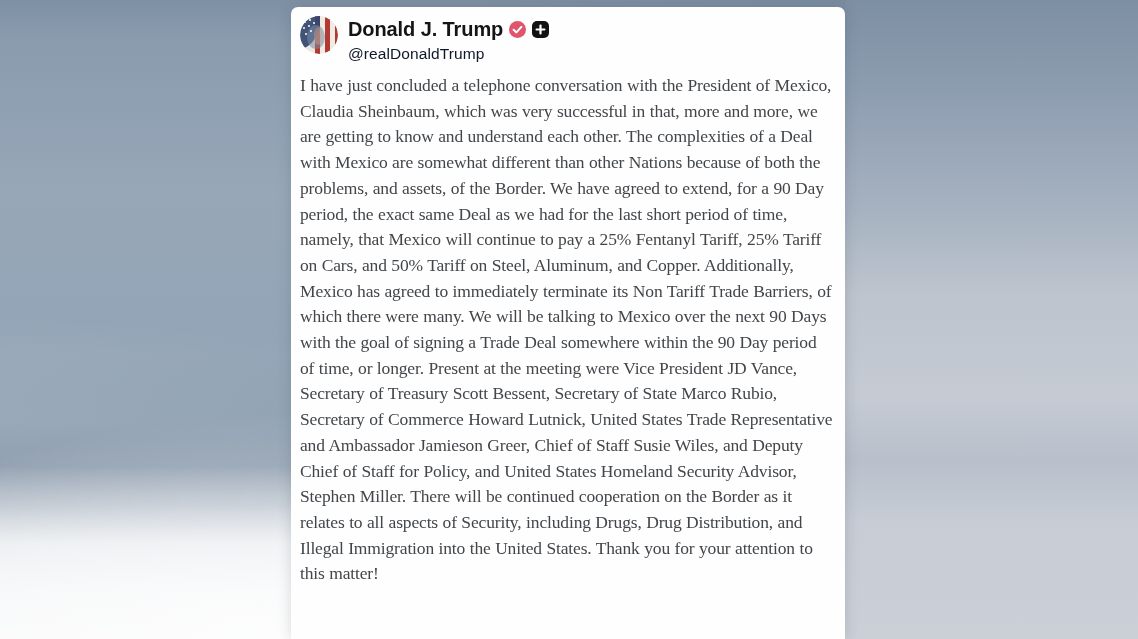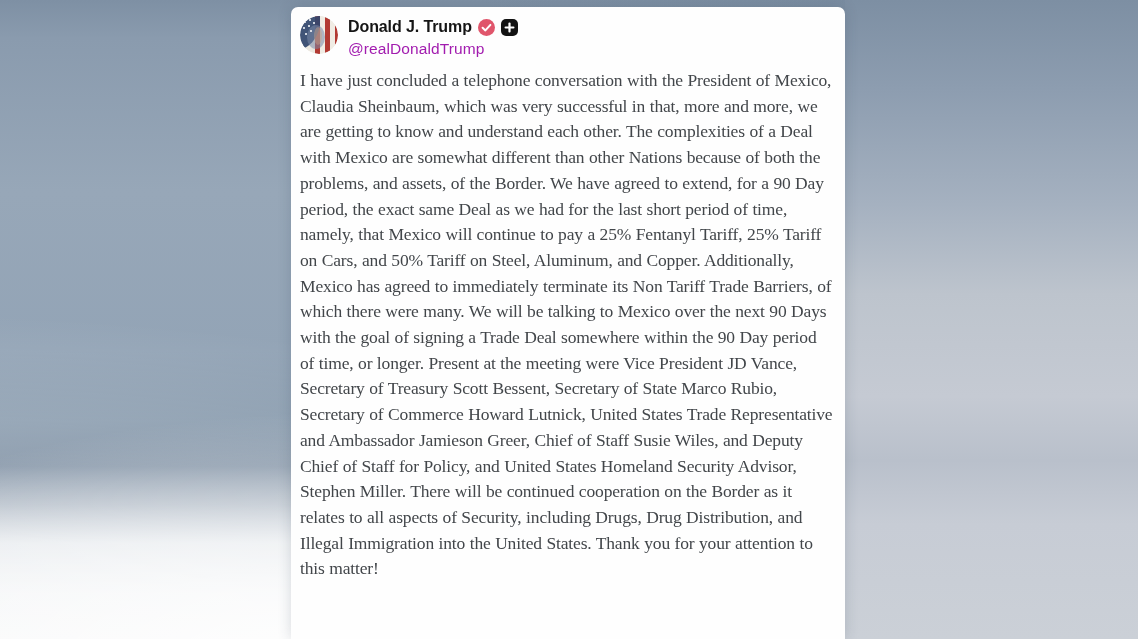--- a/index.html
+++ b/index.html
@@ -80,38 +80,38 @@
     flex: 0 0 38px;
     cursor: pointer;
   }
   .author-block { padding-top: 2px; }
   .name-row {
     display: flex;
     align-items: center;
     gap: 6px;
   }
   .display-name {
-    font-size: 16px;
+    font-size: 20px;
     font-weight: bold;
     color: #151515;
     letter-spacing: -0.1px;
     cursor: pointer;
   }
   .badge {
     width: 17px;
     height: 17px;
     display: inline-flex;
     align-items: center;
     justify-content: center;
     flex: 0 0 17px;
   }
   .handle {
     margin-top: 4px;
     font-size: 15.5px;
-    color: #a21caf;
+    color: #0f172a;
     letter-spacing: 0.1px;
     cursor: pointer;
   }
   .post-body {
     margin-top: 10px;
     width: 534px;
     font-size: 17.5px;
     line-height: 25.7px;
     letter-spacing: -0.15px;
     color: #42464a;

